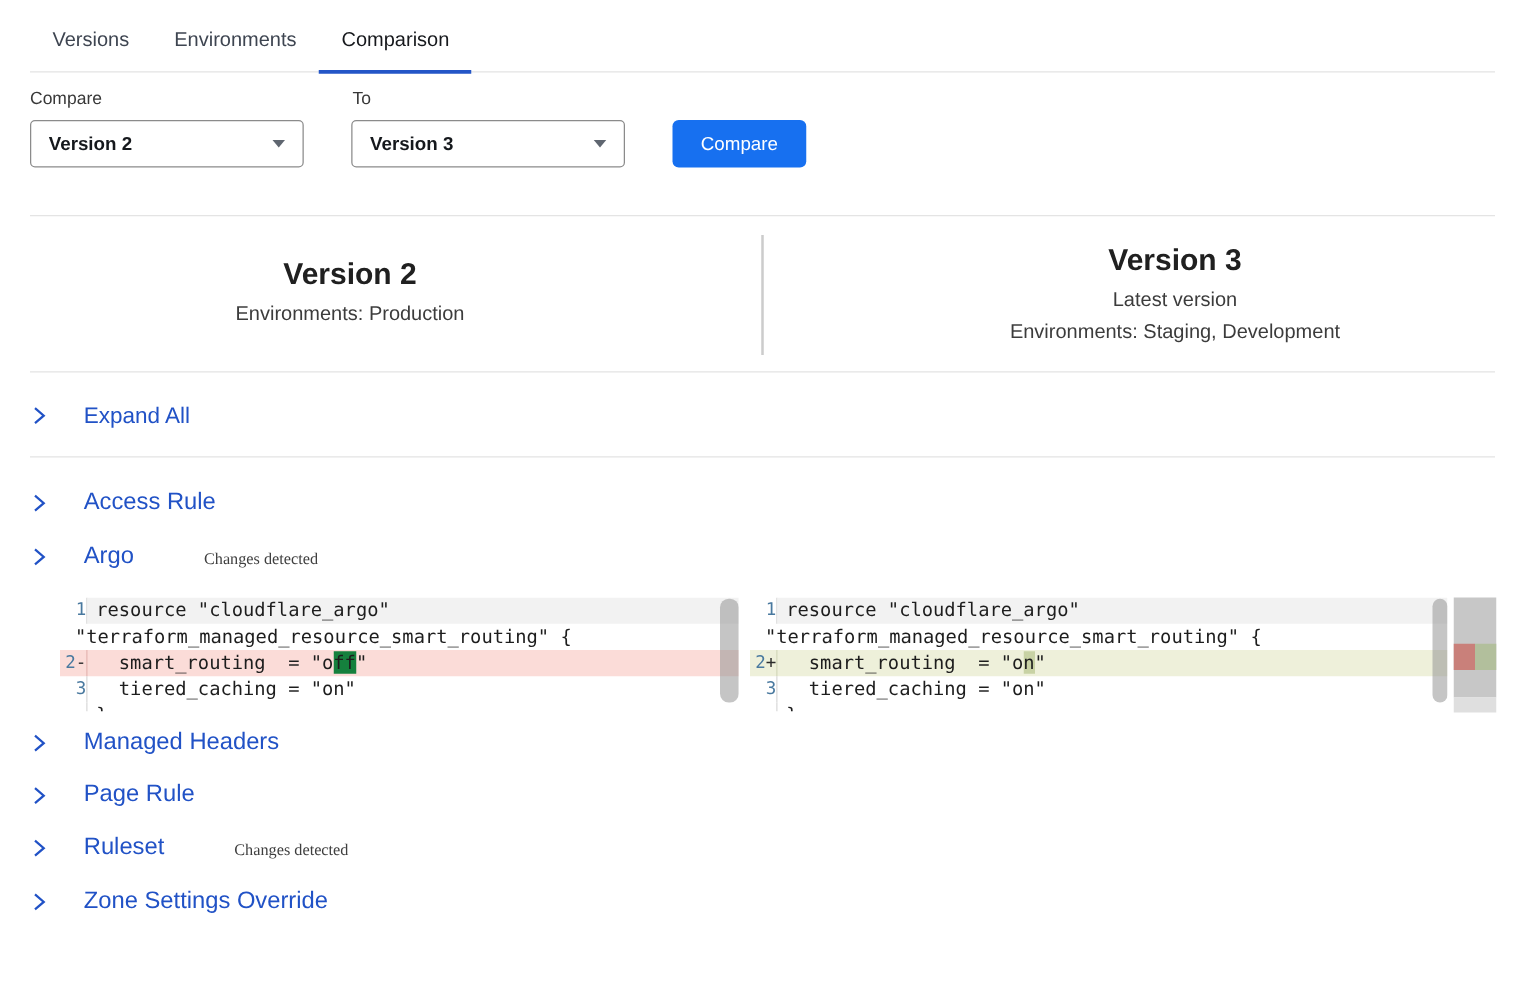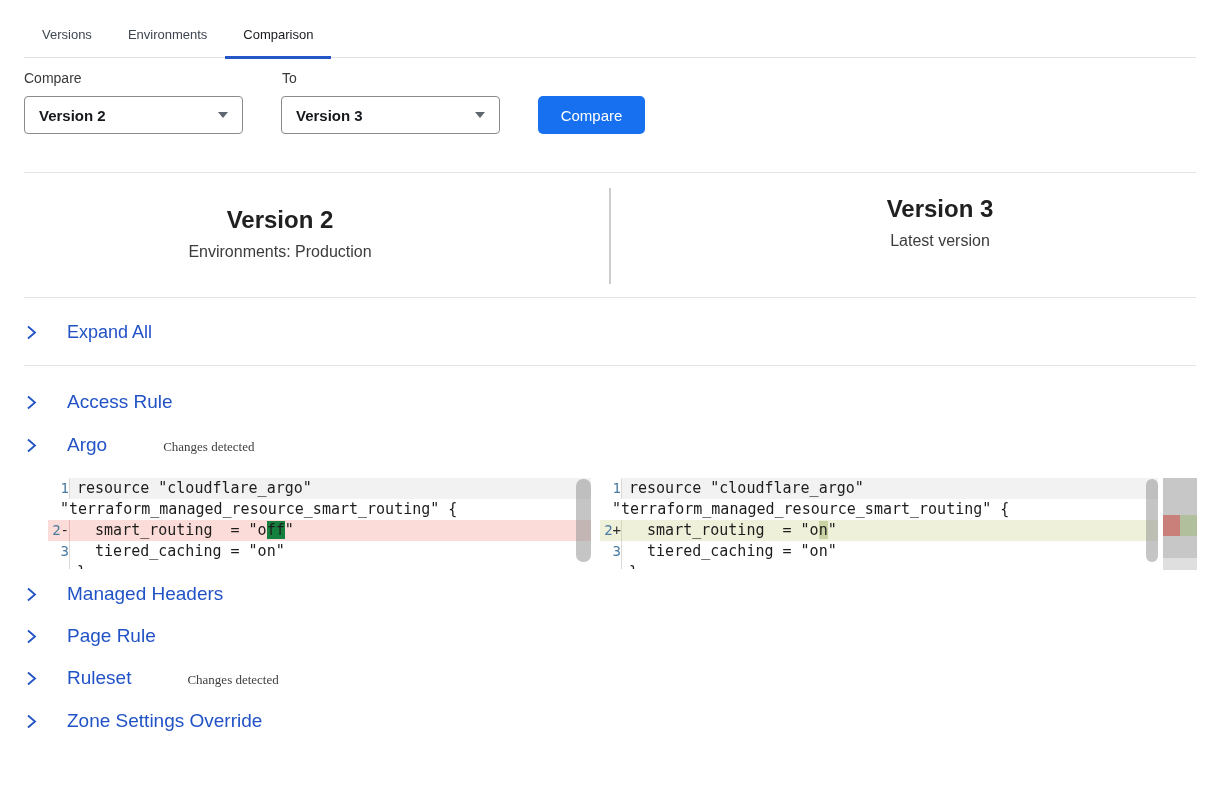--- a/index.html
+++ b/index.html
@@ -2,21 +2,21 @@
 <html><head>
 <meta charset="utf-8">
 <style>
   html,body{margin:0;padding:0;background:#fff;}
   .screen{position:relative;width:1224px;height:788px;background:#fff;overflow:hidden;
           font-family:"Liberation Sans",sans-serif;color:#222;}
 
   
   .tabbar{position:absolute;left:24px;top:0;width:1172px;height:57px;
           border-bottom:1px solid #e3e3e3;display:flex;align-items:flex-end;}
-  .tab{padding:0 18px 14px;font-size:13px;color:#3e4551;border-bottom:3px solid transparent;
+  .tab{padding:0 18px 14px;font-size:16px;color:#3e4551;border-bottom:3px solid transparent;
        margin-bottom:-2px;cursor:pointer;}
   .tab.active{color:#17191d;font-weight:500;border-bottom-color:#2456c7;}
 
   
   .field-label{position:absolute;top:70px;font-size:14px;color:#383838;}
   .select{position:absolute;top:96px;height:38px;width:219px;border:1px solid #8b8b8b;
           border-radius:4px;background:#fff;display:flex;align-items:center;
           justify-content:space-between;padding:0 14px;box-sizing:border-box;
           font-weight:700;font-size:15px;color:#15181c;cursor:pointer;}
   .caret{width:0;height:0;border-left:5px solid transparent;border-right:5px solid transparent;
@@ -98,20 +98,21 @@
   <div class="divider" style="top:172px"></div>
 
   <div class="vh vh-left">
     <div class="vh-title">Version 2</div>
     <div class="vh-sub">Environments: Production</div>
   </div>
   <div class="vsep"></div>
   <div class="vh vh-right">
     <div class="vh-title">Version 3</div>
     <div class="vh-sub">Latest version</div>
+    <div class="vh-sub" style="margin-bottom:0">Environments: Staging, Development</div>
   </div>
 
   <div class="divider" style="top:297px"></div>
 
   <div class="secrow" style="top:322px">
     <span class="chev">
       <svg width="12" height="15" viewBox="0 0 12 15">
           <path d="M3 1.5 L10 7.5 L3 13.5" stroke="currentColor" stroke-width="1.8" fill="none"></path>
         </svg>
     </span>

